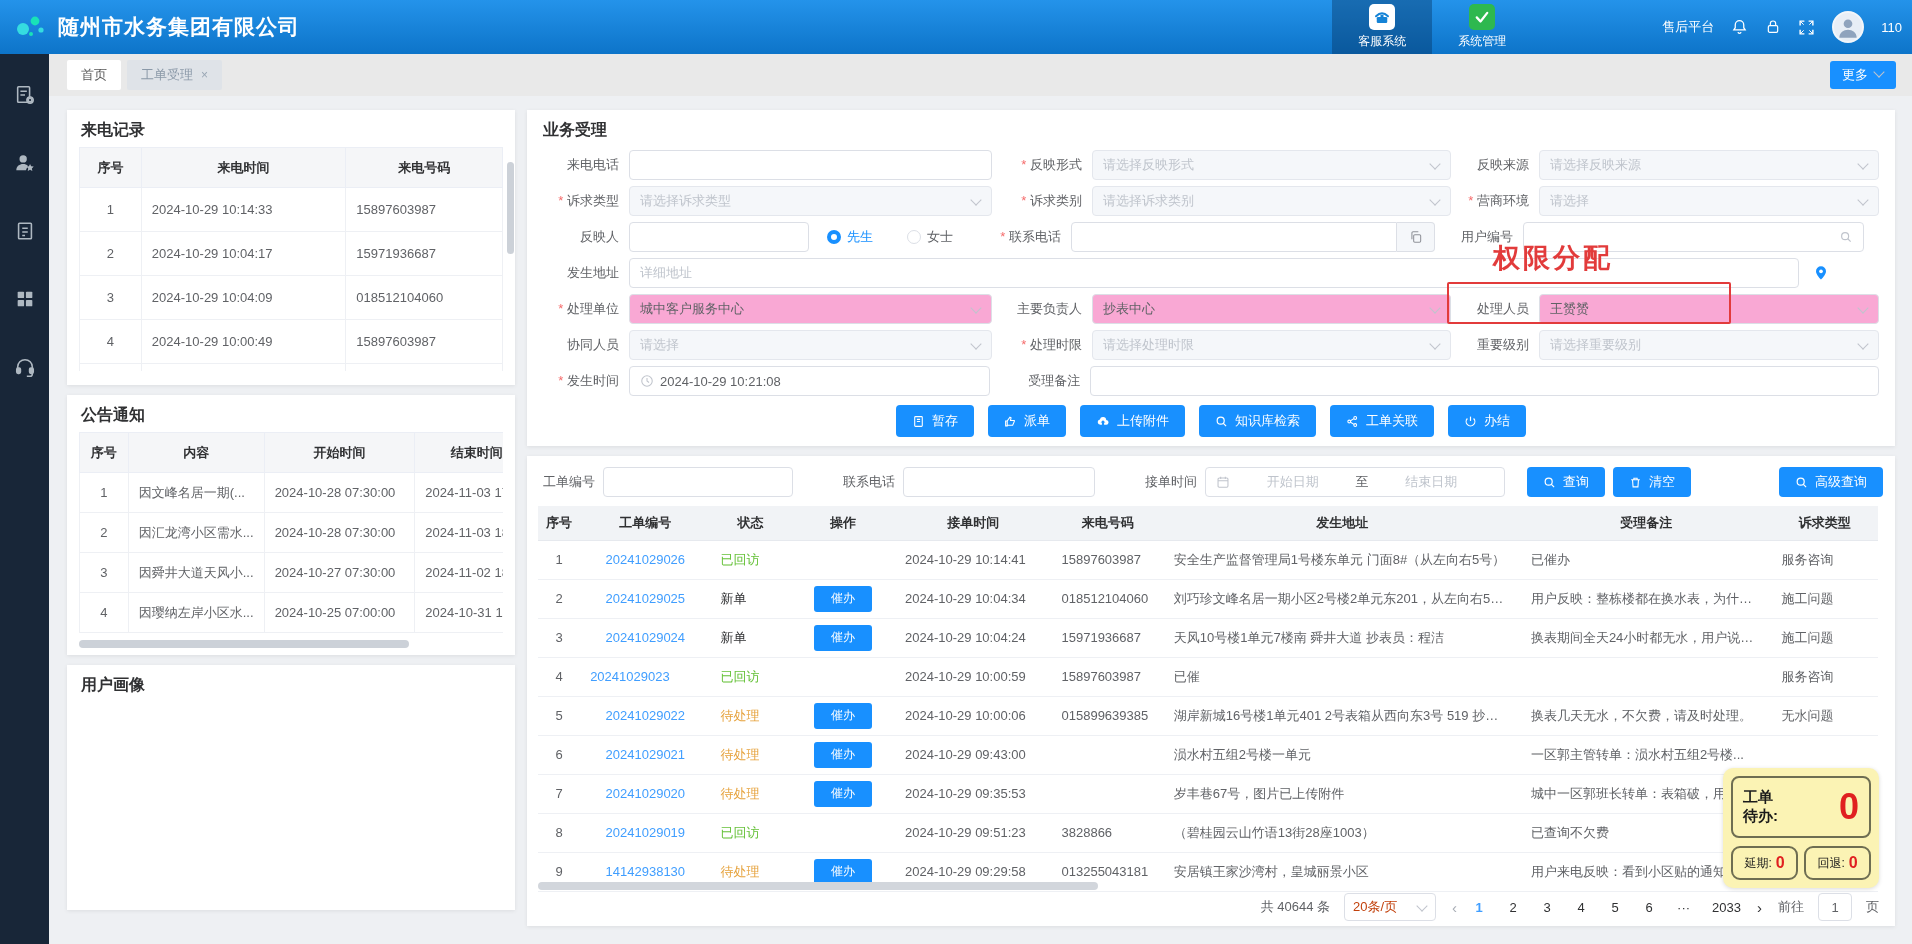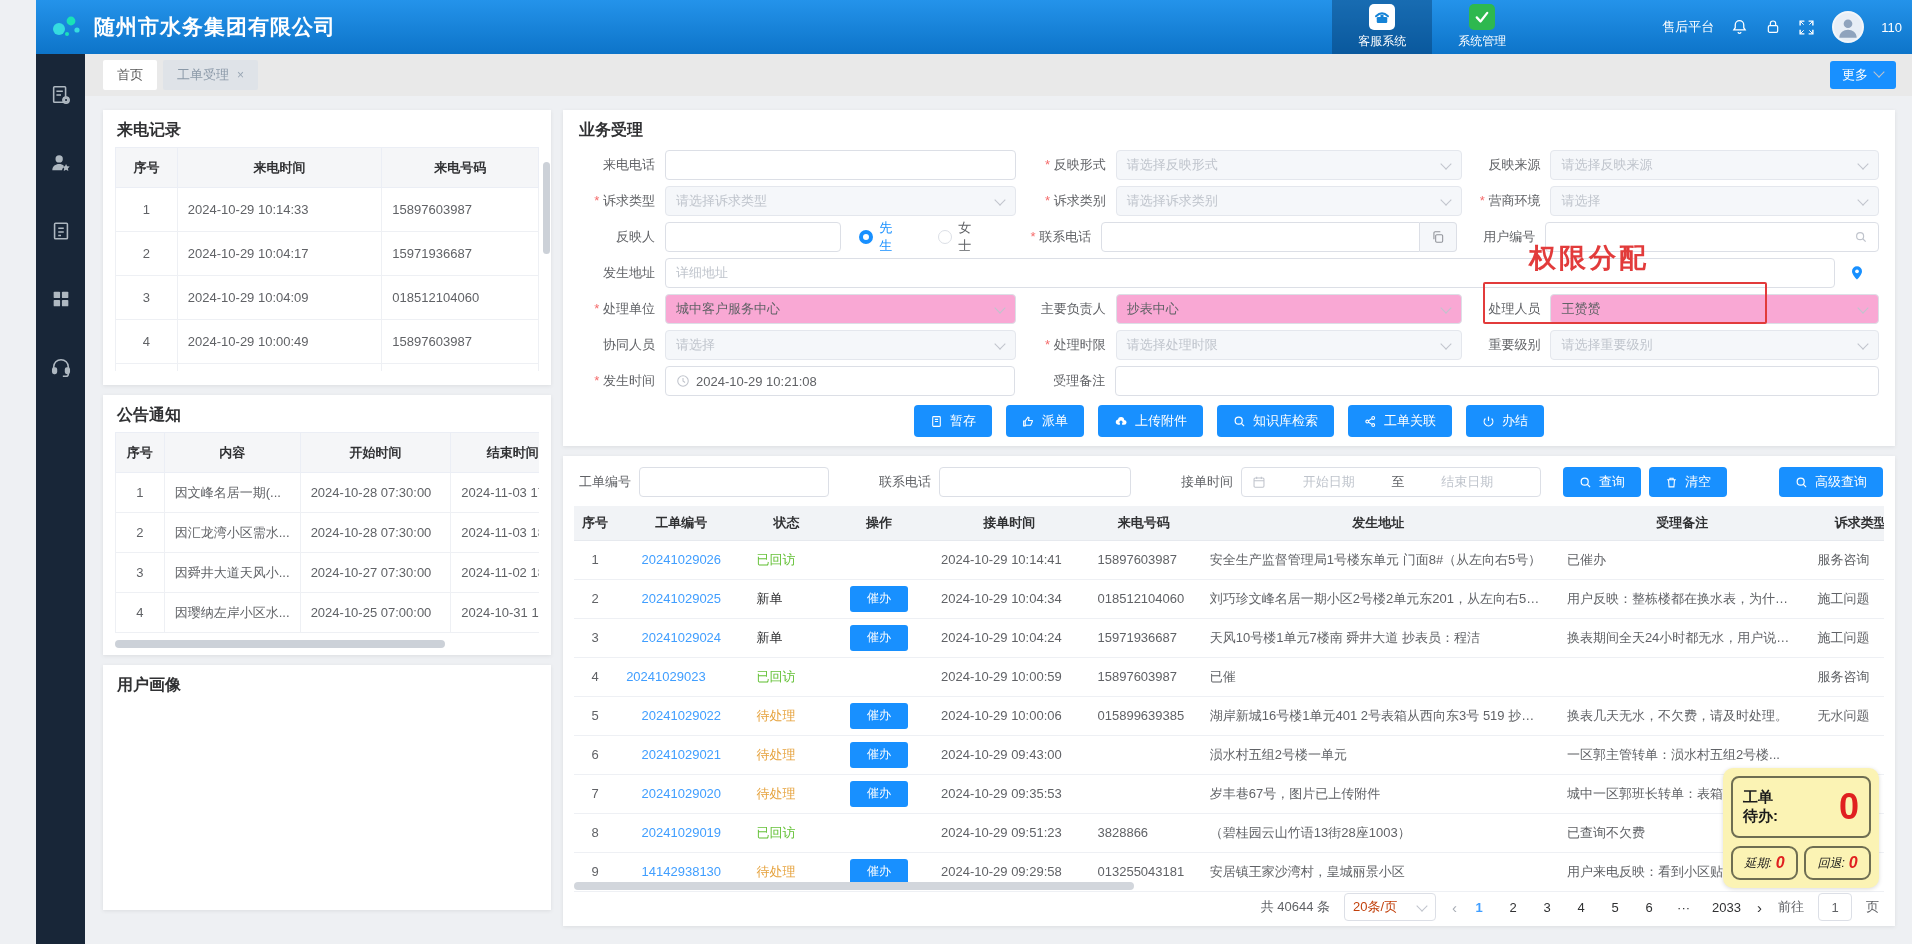--- a/index.html
+++ b/index.html
@@ -2,21 +2,21 @@
 <html><head>
 <meta charset="utf-8">
 <style>
   * { box-sizing: border-box; }
   html,body { margin:0; padding:0; }
   body {
     width:1912px; height:944px; overflow:hidden;
     font-family:"Liberation Sans","DejaVu Sans",sans-serif;
     background:#eef0f3; color:#606266; font-size:13px;
   }
-  .screen { position:relative; width:1912px; height:708px;padding-left:36px; }
+  .screen { position:relative; width:1912px; height:708px; }
 
   
   .topbar {
     height:54px; display:flex; align-items:center;
     background:linear-gradient(180deg,#2493ea 0%,#0d74c9 100%);
     color:#fff; padding-left:14px;
   }
   .brand { display:flex; align-items:center; gap:10px; }
   .brand-title { font-size:21px; font-weight:bold; letter-spacing:1px; }
   .topnav { margin-left:auto; display:flex; height:54px; }
@@ -111,21 +111,21 @@
   .page { color:#303133; cursor:pointer; min-width:12px; text-align:center; }
   .page.active { color:#409eff; font-weight:bold; }
   .goto-input { width:34px; height:28px; border:1px solid #dcdfe6; border-radius:4px; display:flex; align-items:center; justify-content:center; color:#606266; }
 
   
   .todo { position:absolute; left:1723px; top:768px; width:156px; background:#fbf3b4; border-radius:10px; padding:8px; z-index:6; box-shadow:0 1px 4px rgba(0,0,0,.15); }
   .todo-main { border:2px solid #6e6e52; border-radius:8px; display:flex; align-items:center; justify-content:space-between; padding:6px 10px; height:62px; }
   .todo-main .t-lbl { font-size:15px; font-weight:bold; color:#1a1a1a; line-height:1.25; }
   .todo-main .t-num { font-size:36px; color:#e02020; font-weight:bold; }
   .todo-sub { display:flex; gap:6px; margin-top:8px; }
-  .todo-chip { flex:1; border:2px solid #6e6e52; border-radius:9px; display:flex; align-items:center; justify-content:center; gap:4px; height:34px; font-size:12px; color:#1a1a1a;font-style:italic; }
+  .todo-chip { flex:1; border:2px solid #6e6e52; border-radius:9px; display:flex; align-items:center; justify-content:center; gap:4px; height:34px; font-size:12px; color:#1a1a1a; }
   .todo-chip .t-num2 { color:#e02020; font-size:16px; font-weight:bold; }
 
   svg { display:block; }
 </style>
 </head>
 <body>
 
 <div class="screen">
 
   <header class="topbar">

